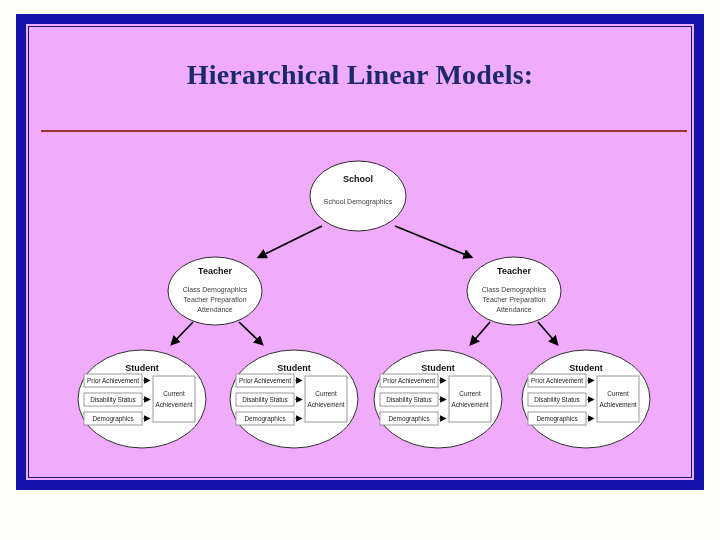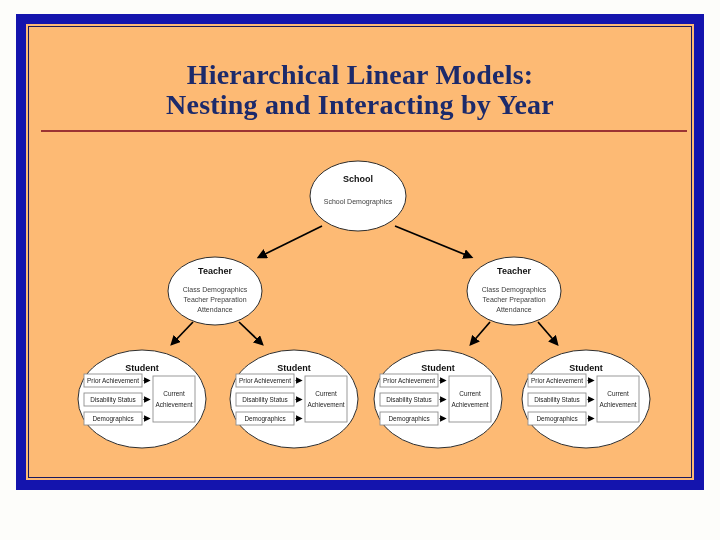--- a/index.html
+++ b/index.html
@@ -5,21 +5,21 @@
   html, body { margin:0; padding:0; }
   body {
     width:720px; height:540px; position:relative;
     background:#fdfdfa;
     font-family:"Liberation Sans", sans-serif;
   }
   .slide {
     position:absolute; left:16px; top:14px;
     width:668px; height:456px;
     border:10px solid #1414ad;
-    background:#fdba74;
+    background:#f0abfc;
   }
   .slide-inner {
     position:absolute; inset:2px;
     border:1px solid #1a1a5e;
   }
   .title {
     position:absolute; top:33px; left:0; width:100%;
     text-align:center;
     font-family:"Liberation Serif", serif;
     font-weight:bold;
@@ -43,21 +43,20 @@
   .sarrow { stroke:#000000; stroke-width:1.1; }
   .ah-head { fill:#000000; }
 </style>
 </head>
 <body>
 
 <div class="slide">
   <div class="slide-inner">
     <div class="title">
       <div>Hierarchical Linear Models:</div>
-      <div>Nesting and Interacting by Year</div>
     </div>
     <div class="rule"></div>
   </div>
 </div>
 
 <svg class="diagram" width="720" height="540" viewBox="0 0 720 540">
   <defs>
     <marker id="ah" viewBox="0 0 10 10" refX="7.5" refY="5" markerWidth="6" markerHeight="6" orient="auto">
       <path class="ah-head" d="M0,0 L10,5 L0,10 z"></path>
     </marker>

